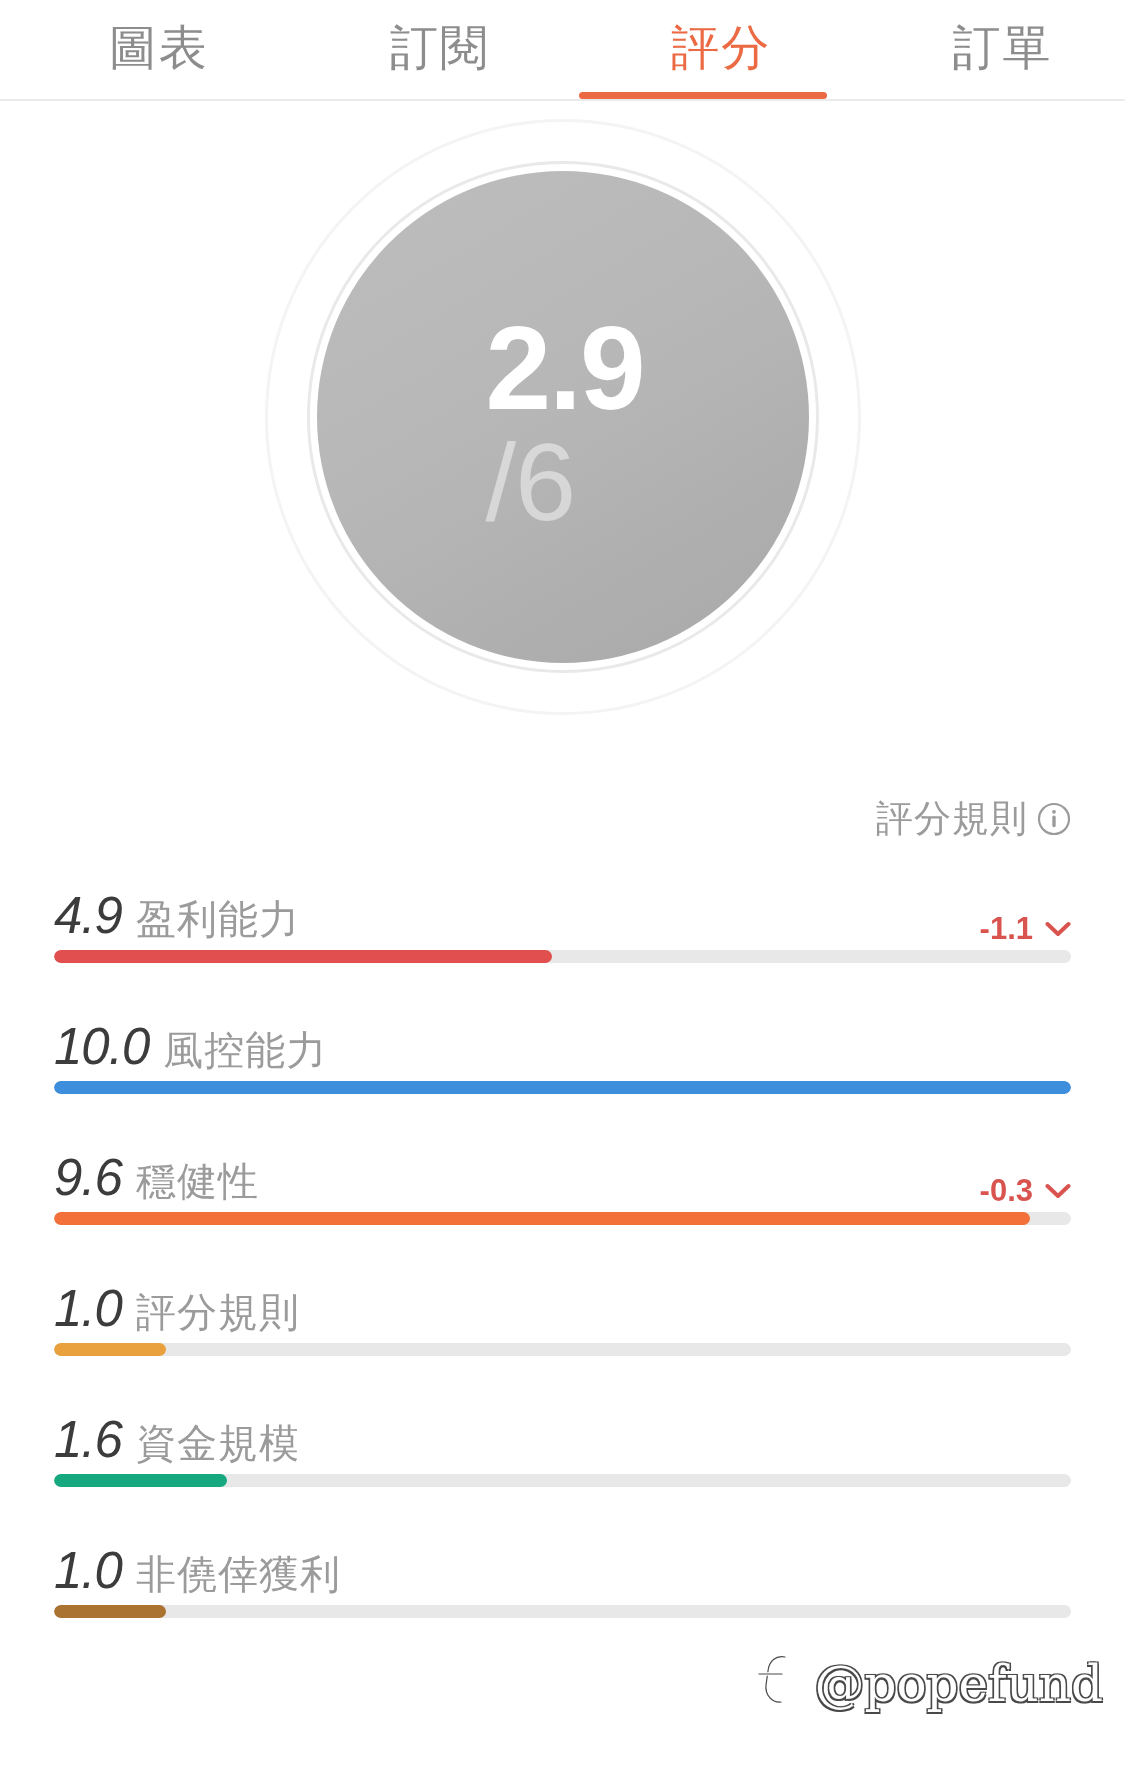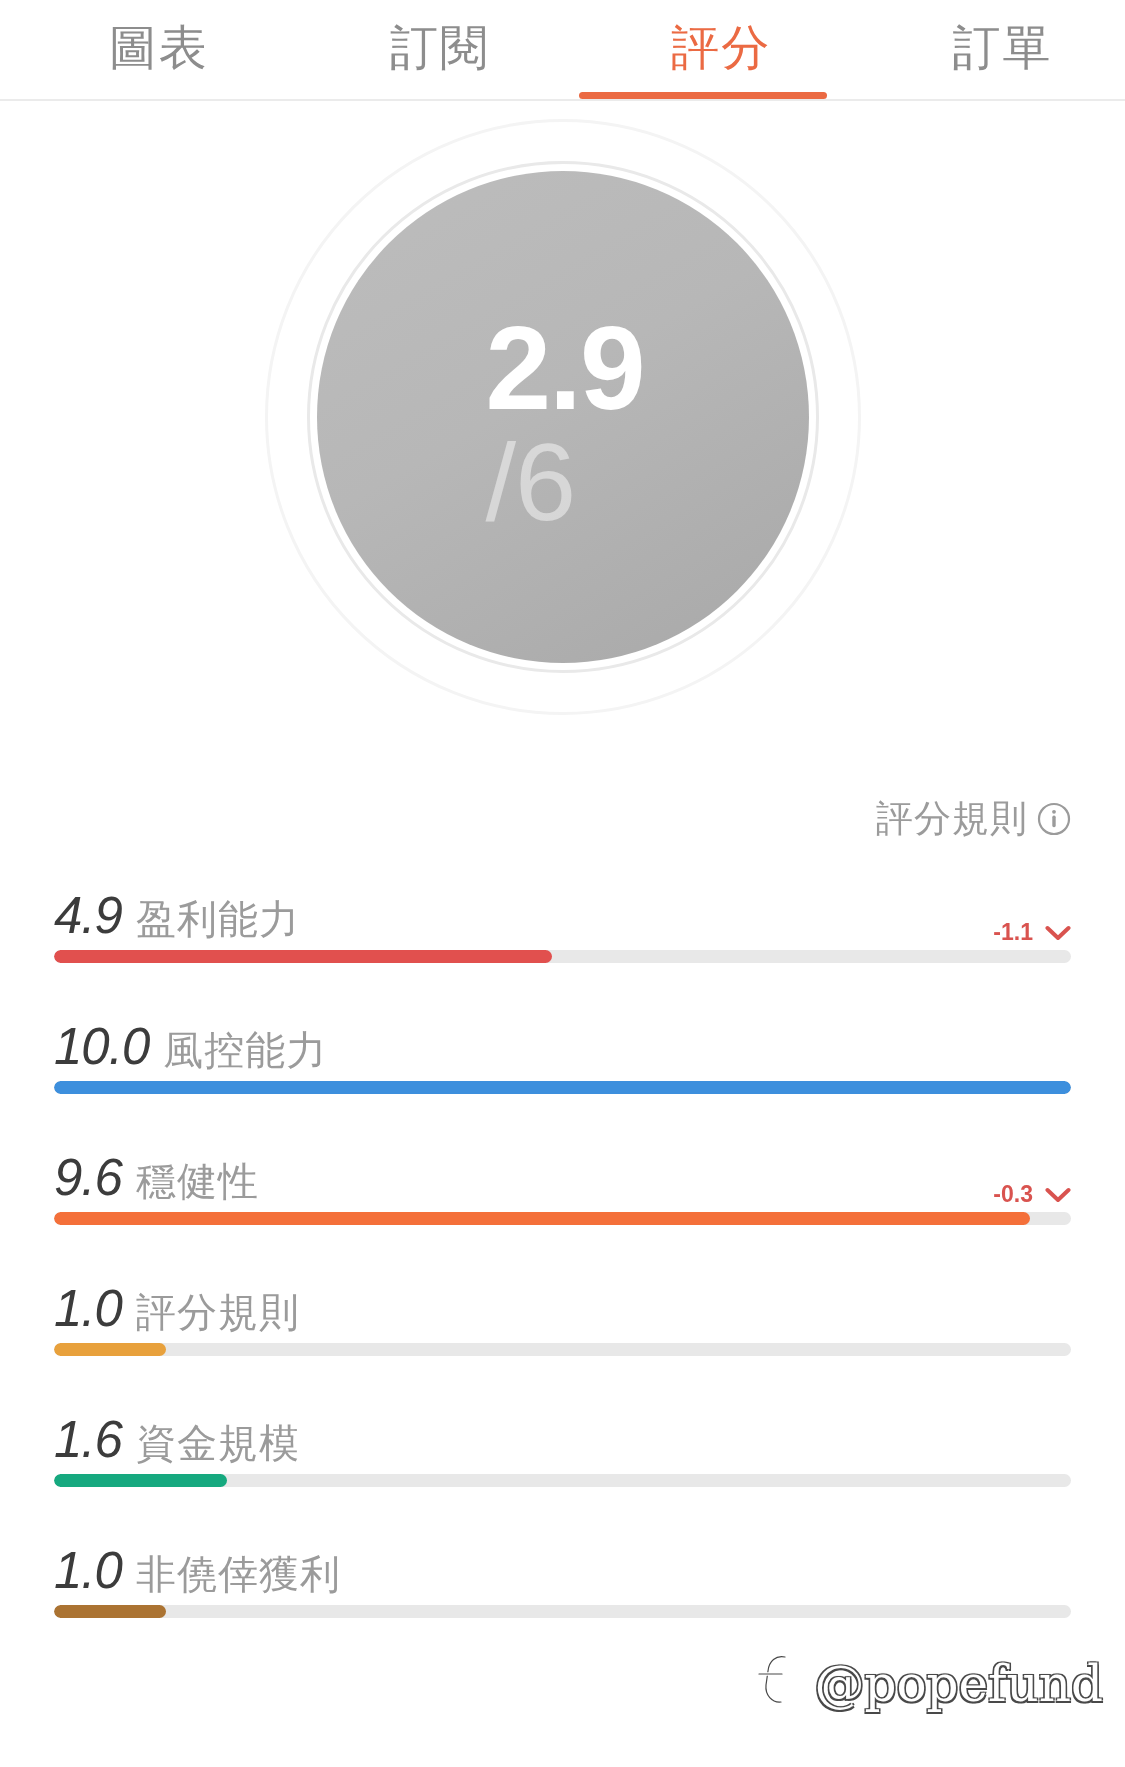--- a/index.html
+++ b/index.html
@@ -184,21 +184,21 @@
     letter-spacing: 1px;
   }
   .metric-delta {
     position: absolute;
     right: 0;
     bottom: 6px;
     display: flex;
     align-items: center;
     gap: 12px;
     color: #d9534f;
-    font-size: 23px;
+    font-size: 31px;
     font-weight: bold;
     line-height: 1;
   }
   .chev {
     display: block;
     width: 26px;
     height: 16px;
   }
   .bar-track {
     position: relative;

